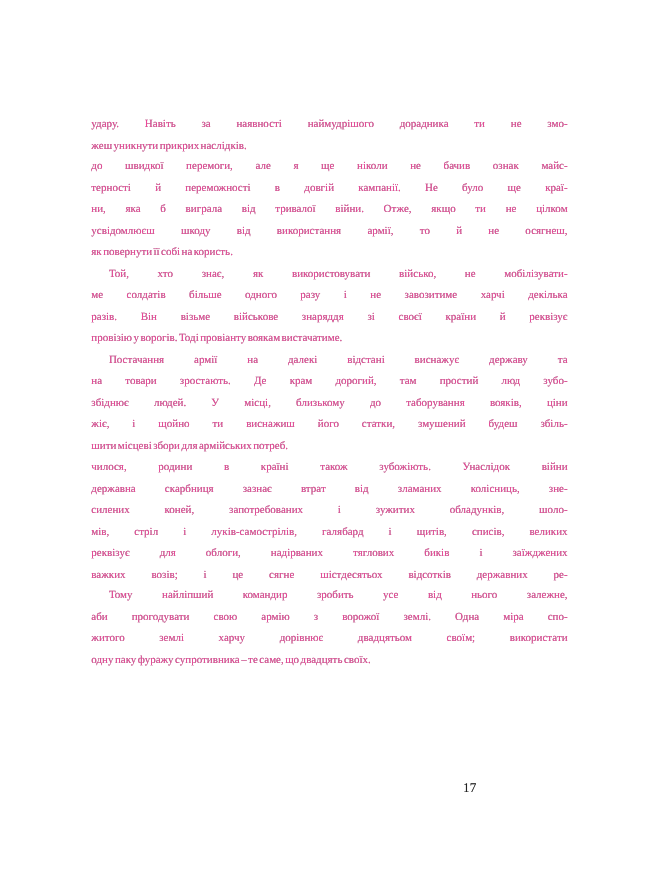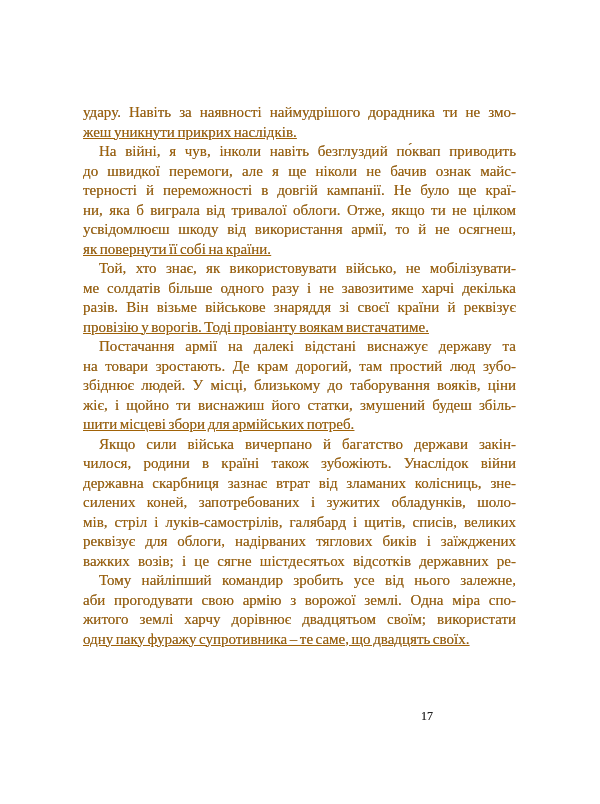--- a/index.html
+++ b/index.html
@@ -17,40 +17,39 @@
     position: relative;
     width: 600px;
     height: 804px;
     background: #ffffff;
   }
   .text-block {
     position: absolute;
     left: 83px;
     top: 103px;
     width: 433px;
-    font-size: 15px;
+    font-size: 10px;
     line-height: 19.5px;
-    color: #a16207;
+    color: #ec4899;
     word-spacing: -1.2px;
     text-shadow: 0 0 0.4px rgba(20,20,20,0.5);
   }
   .paragraph {
     margin: 0;
     padding: 0;
   }
   .line {
     text-align: justify;
     text-align-last: justify;
     white-space: normal;
     height: 19.5px;
     overflow: visible;
   }
   .line.last {
     text-align-last: left;
-    text-decoration: underline;
   }
   .line.indent {
     text-indent: 16px;
   }
   .folio {
     position: absolute;
     left: 421px;
     top: 709px;
     font-size: 12px;
     color: #222222;
@@ -60,42 +59,40 @@
 </head>
 <body>
 
 <div class="book-page">
   <div class="text-block" id="text-block">
       <div class="paragraph">
         <div class="line">удару. Навіть за наявності наймудрішого дорадника ти не змо-</div>
         <div class="line last">жеш уникнути прикрих наслідків.</div>
       </div>
       <div class="paragraph">
-        <div class="line indent">На війні, я чув, інколи навіть безглуздий по́квап приводить</div>
         <div class="line">до швидкої перемоги, але я ще ніколи не бачив ознак майс-</div>
         <div class="line">терності й переможності в довгій кампанії. Не було ще краї-</div>
-        <div class="line">ни, яка б виграла від тривалої облоги. Отже, якщо ти не цілком</div>
+        <div class="line">ни, яка б виграла від тривалої війни. Отже, якщо ти не цілком</div>
         <div class="line">усвідомлюєш шкоду від використання армії, то й не осягнеш,</div>
-        <div class="line last">як повернути її собі на країни.</div>
+        <div class="line last">як повернути її собі на користь.</div>
       </div>
       <div class="paragraph">
         <div class="line indent">Той, хто знає, як використовувати військо, не мобілізувати-</div>
         <div class="line">ме солдатів більше одного разу і не завозитиме харчі декілька</div>
         <div class="line">разів. Він візьме військове знаряддя зі своєї країни й реквізує</div>
         <div class="line last">провізію у ворогів. Тоді провіанту воякам вистачатиме.</div>
       </div>
       <div class="paragraph">
         <div class="line indent">Постачання армії на далекі відстані виснажує державу та</div>
         <div class="line">на товари зростають. Де крам дорогий, там простий люд зубо-</div>
         <div class="line">збіднює людей. У місці, близькому до таборування вояків, ціни</div>
         <div class="line">жіє, і щойно ти виснажиш його статки, змушений будеш збіль-</div>
         <div class="line last">шити місцеві збори для армійських потреб.</div>
       </div>
       <div class="paragraph">
-        <div class="line indent">Якщо сили війська вичерпано й багатство держави закін-</div>
         <div class="line">чилося, родини в країні також зубожіють. Унаслідок війни</div>
         <div class="line">державна скарбниця зазнає втрат від зламаних колісниць, зне-</div>
         <div class="line">силених коней, запотребованих і зужитих обладунків, шоло-</div>
         <div class="line">мів, стріл і луків-самострілів, галябард і щитів, списів, великих</div>
         <div class="line">реквізує для облоги, надірваних тяглових биків і заїжджених</div>
         <div class="line">важких возів; і це сягне шістдесятьох відсотків державних ре-</div>
       </div>
       <div class="paragraph">
         <div class="line indent">Тому найліпший командир зробить усе від нього залежне,</div>
         <div class="line">аби прогодувати свою армію з ворожої землі. Одна міра спо-</div>

